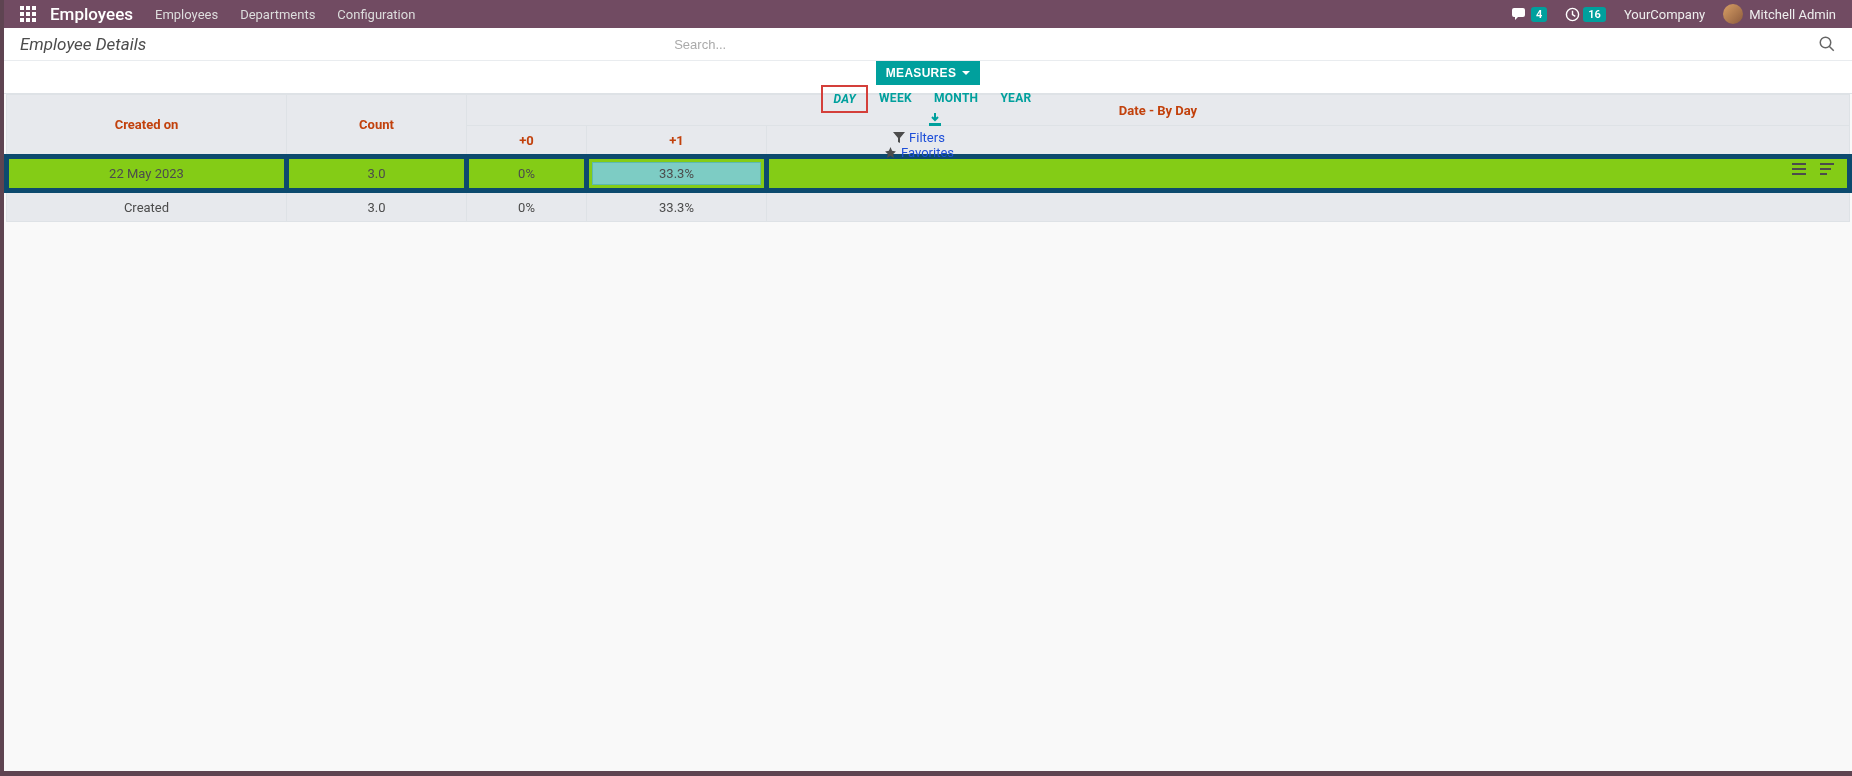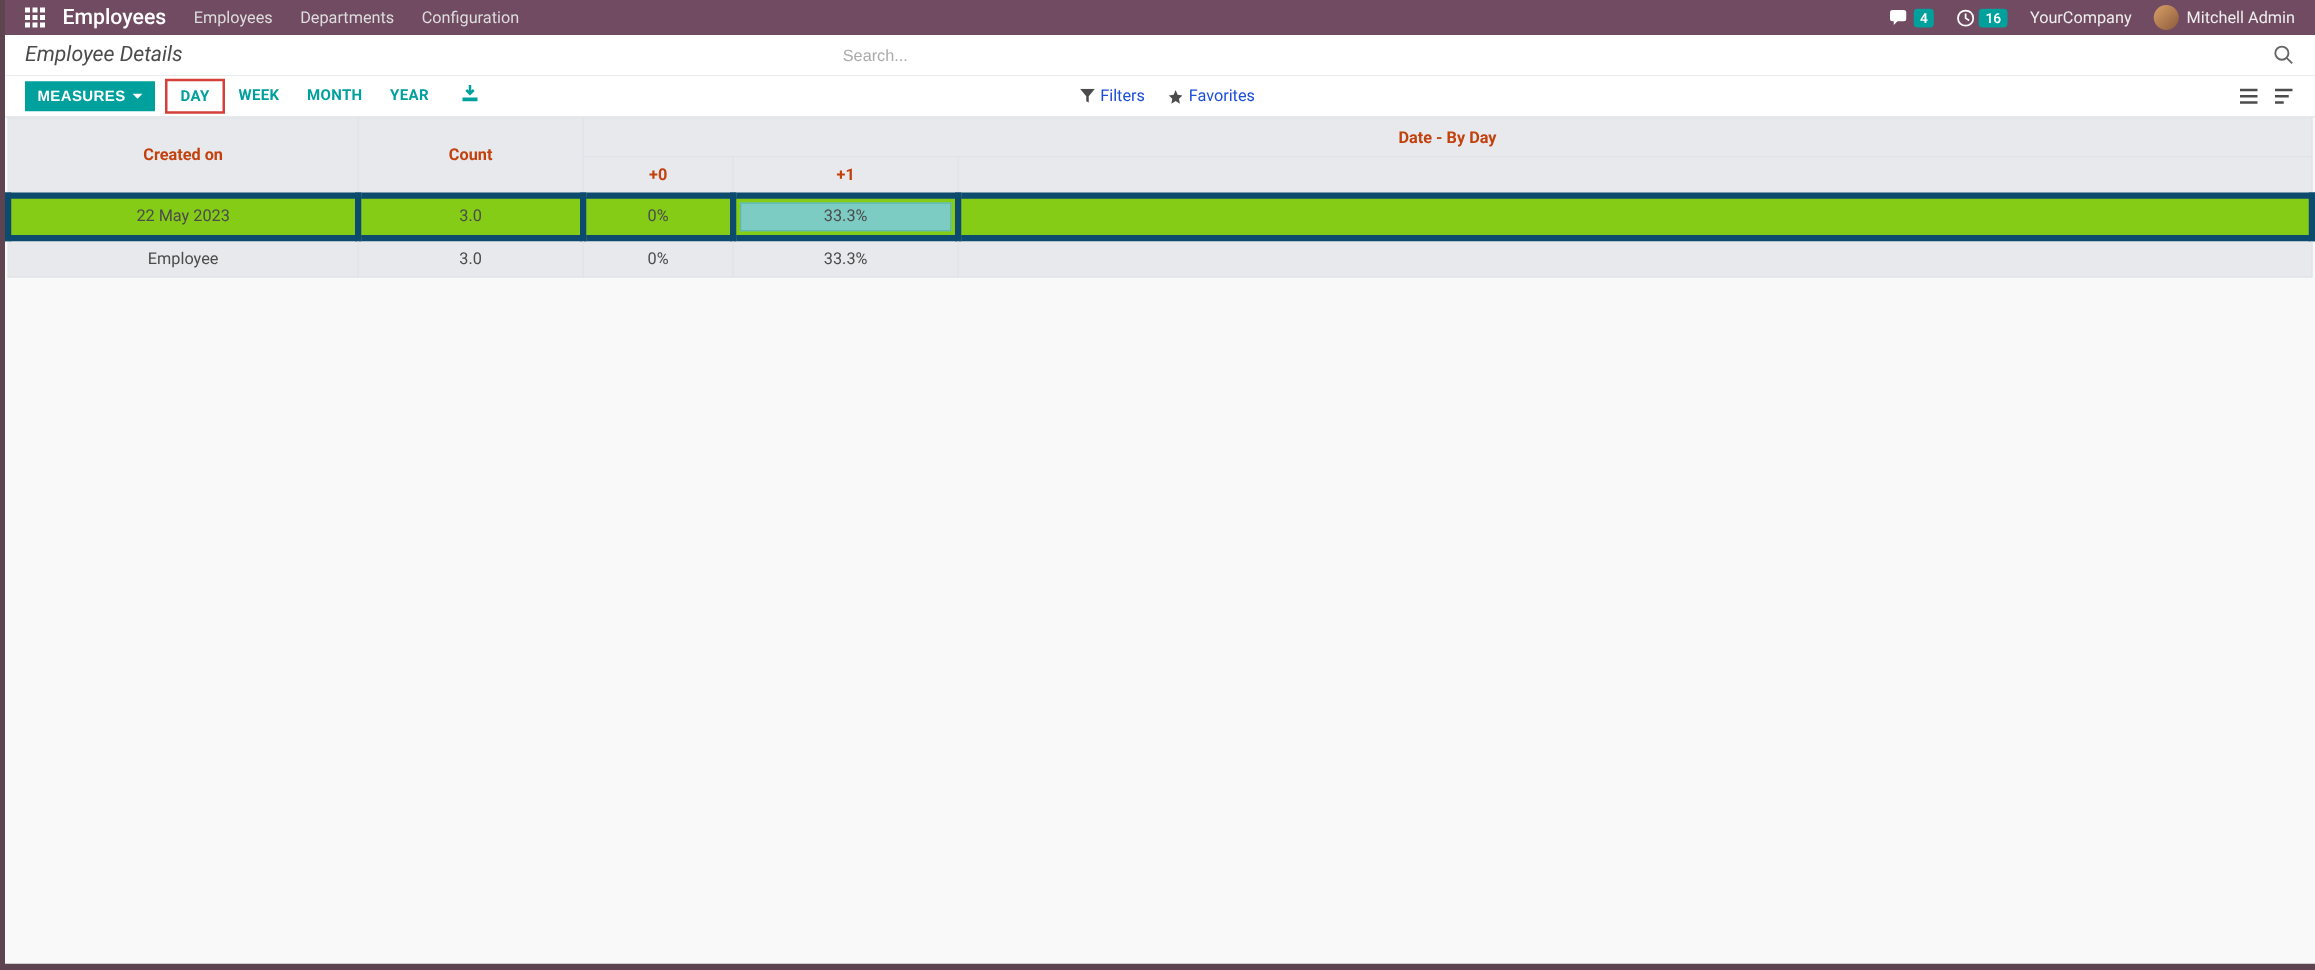--- a/index.html
+++ b/index.html
@@ -12,26 +12,26 @@
 .topbar .spacer { flex: 1; }
 .topbar .right-item { display: flex; align-items: center; margin-left: 18px; color: #eee; font-size: 13px; cursor: pointer; }
 .badge { background: #00a09d; color: #fff; border-radius: 3px; font-size: 11px; padding: 1px 5px; margin-left: 3px; font-weight: 600; }
 .avatar { width: 20px; height: 20px; border-radius: 50%; background: linear-gradient(135deg,#d9a066,#8b5a3c); margin-right: 6px; }
 .header-row { background: #fff; height: 33px; display: flex; align-items: center; padding: 0 16px; border-bottom: 1px solid #e9ecef; }
 .header-row .page-title { font-size: 17px; color: #4c4c4c; font-style: italic; }
 .header-row .search-area { flex: 1; margin-left: auto; display: flex; align-items: center; }
 .header-row input.search { flex: 1; border: none; outline: none; font-size: 13px; color: #666; padding: 4px 8px; margin-left: 520px; }
 .header-row input.search::placeholder { color: #aaa; }
 .search-icon { width: 18px; height: 18px; cursor: pointer; margin-left: 8px; }
-.toolbar-row { background: #fff; height: 33px; display: flex; align-items: center; padding: 0 16px; border-bottom: 1px solid #dee2e6; }
+.toolbar-row { background: #fff; height: 33px; display: flex; align-items: center; padding: 0 16px; border-bottom: 1px solid #dee2e6; flex-direction: column; }
 .btn-measures { background: #00a09d; color: #fff; font-weight: 700; font-size: 12px; padding: 5px 10px; border: none; cursor: pointer; display: flex; align-items: center; letter-spacing: 0.3px; }
 .btn-measures .caret { width: 0; height: 0; border-left: 4px solid transparent; border-right: 4px solid transparent; border-top: 4px solid #fff; margin-left: 6px; }
 .period-tabs { display: flex; margin-left: 8px; }
 .period-tab { font-size: 12px; font-weight: 700; color: #00a09d; padding: 5px 10px; cursor: pointer; letter-spacing: 0.3px; border: 1px solid transparent; }
-.period-tab.active { border: 2px solid #d43f3a; color: #00a09d; }
+.period-tab.active { border: 2px solid #d43f3a; color: #00a09d; font-style: italic; }
 .download-icon { color: #00a09d; margin-left: 14px; cursor: pointer; }
 .toolbar-row .spacer { flex: 1; }
 .filter-btn { display: flex; align-items: center; color: #1d4ed8; font-size: 13px; margin-right: 18px; cursor: pointer; }
 .filter-btn svg, .filter-btn .star { margin-right: 4px; }
 .view-icons { margin-left: auto; display: flex; align-items: center; gap: 10px; }
 .view-icon { width: 18px; height: 18px; cursor: pointer; }
 .table-wrap { width: 100%; }
 table.cohort { width: 100%; border-collapse: collapse; table-layout: fixed; }
 table.cohort th, table.cohort td { text-align: center; font-size: 13px; padding: 0; vertical-align: middle; }
 .th-head { background: #e7e9ed; color: #c2410c; font-weight: 700; border: 1px solid #dee2e6;}
@@ -171,21 +171,21 @@
         <td>3.0</td>
         <td>0%</td>
         <td>
           <div class="cell-highlight-wrap">
               <div class="cell-highlight">33.3%</div>
             </div>
         </td>
         <td></td>
       </tr>
       <tr class="row-avg">
-        <td>Employee</td>
+        <td>Created</td>
         <td>3.0</td>
         <td>0%</td>
         <td>33.3%</td>
         <td></td>
       </tr>
     </tbody>
   </table>
 </div>
 
 </body></html>

